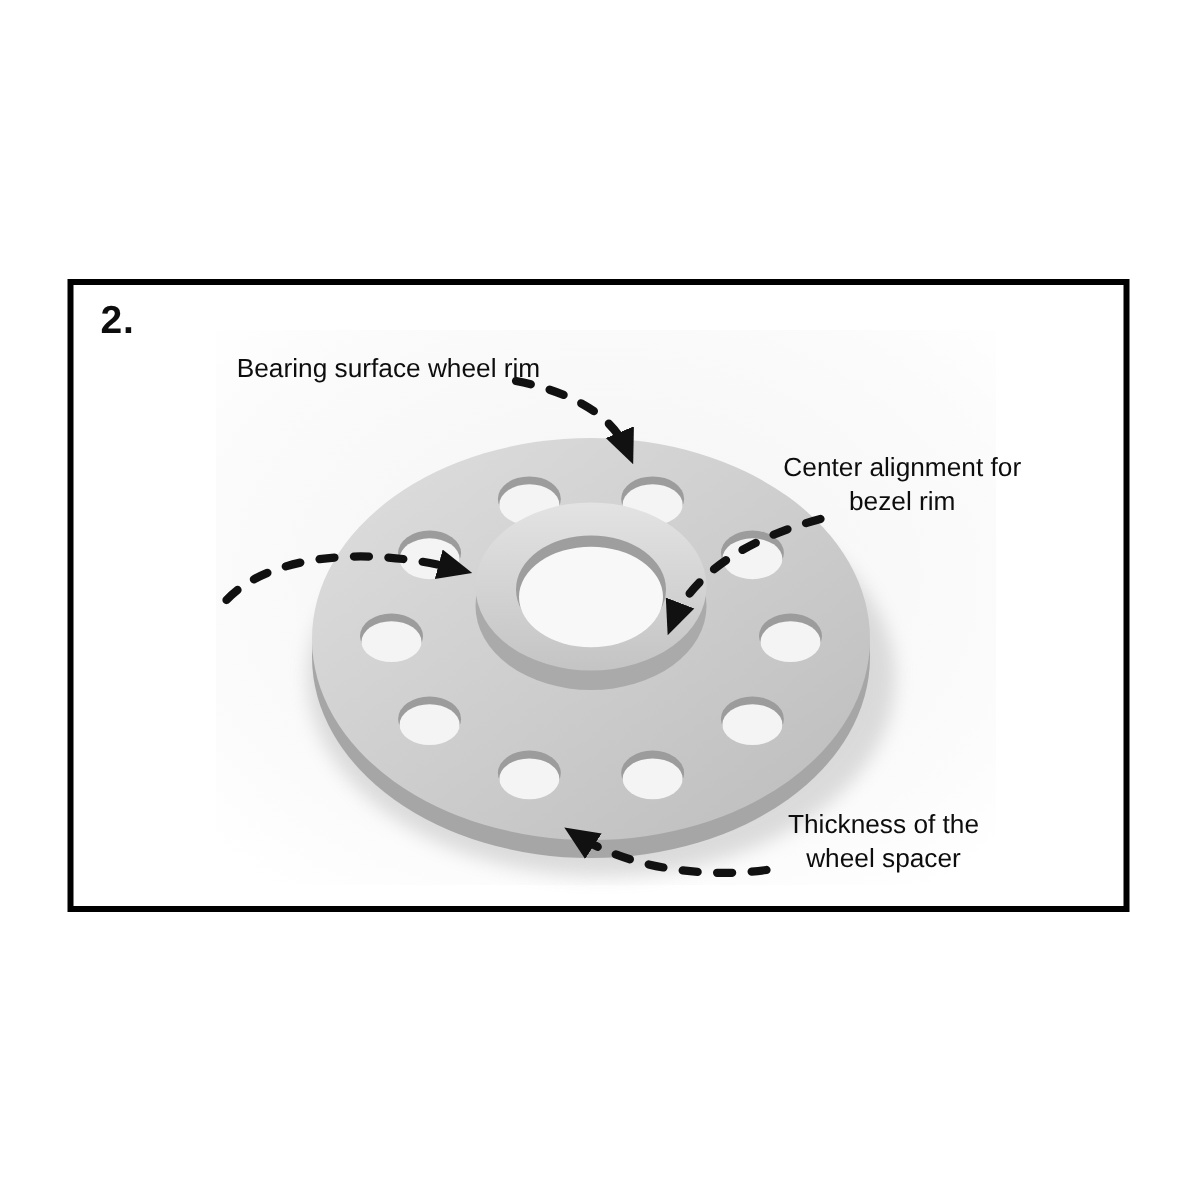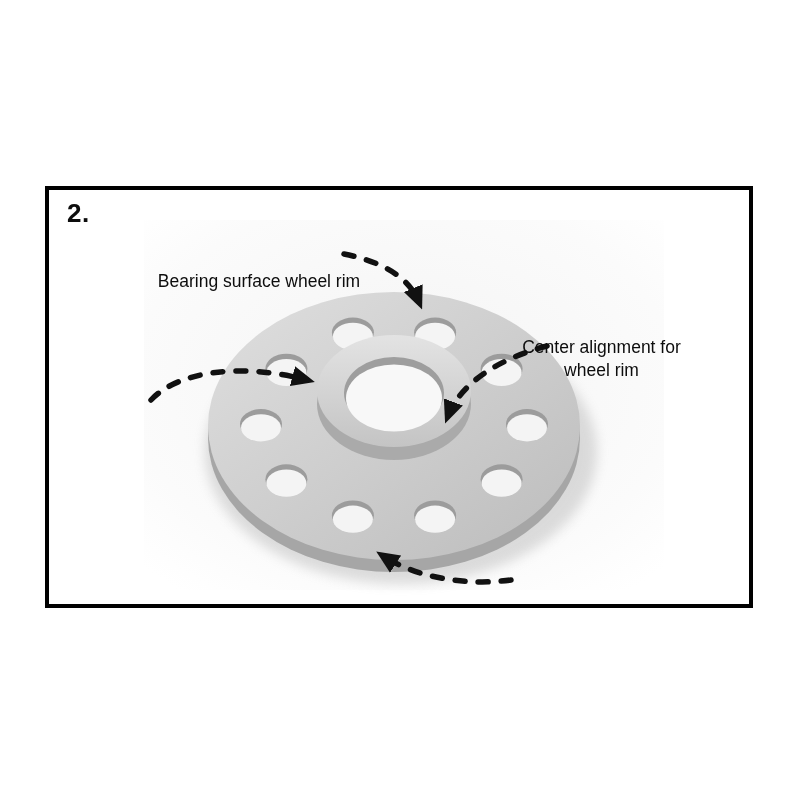--- a/index.html
+++ b/index.html
@@ -38,21 +38,20 @@
     position: absolute;
     inset: 0;
     width: 100%;
     height: 100%;
   }
   .label {
     position: absolute;
     font-size: 17.5px;
     line-height: 1.3;
     text-align: center;
-    margin-top: 36px;
   }
   .label-bearing   { left: 90px;  top: 44px;  width: 240px; }
   .label-center    { left: 455px; top: 110px; width: 195px; }
   .label-outer     { left: 50px;  top: 222px; width: 130px; }
   .label-thickness { left: 455px; top: 348px; width: 170px; }
 </style>
 </head>
 <body>
 
 <div class="stage">
@@ -144,18 +143,19 @@
       <path d="M 295,64 C 335,72 360,88 370,112" fill="none" stroke="#111111" stroke-width="5.5" stroke-linecap="round" stroke-dasharray="10 13" marker-end="url(#arrowhead)"></path>
       <path d="M 498,156 C 452,168 412,192 399,226" fill="none" stroke="#111111" stroke-width="5.5" stroke-linecap="round" stroke-dasharray="10 13" marker-end="url(#arrowhead)"></path>
       <path d="M 102,210 C 128,182 190,172 258,190" fill="none" stroke="#111111" stroke-width="5.5" stroke-linecap="round" stroke-dasharray="10 13" marker-end="url(#arrowhead)"></path>
       <path d="M 462,390 C 418,396 368,388 334,366" fill="none" stroke="#111111" stroke-width="5.5" stroke-linecap="round" stroke-dasharray="10 13" marker-end="url(#arrowhead)"></path>
     </svg>
 
     <div class="step">2.</div>
 
     <div class="label label-bearing">Bearing surface wheel rim</div>
 
-    <div class="label label-center">Center alignment for wheel rim</div>
+    <div class="label label-center">Center alignment for bezel rim</div>
 
 
+    <div class="label label-thickness">Thickness of the wheel spacer</div>
 
   </div>
 </div>
 
 </body></html>

